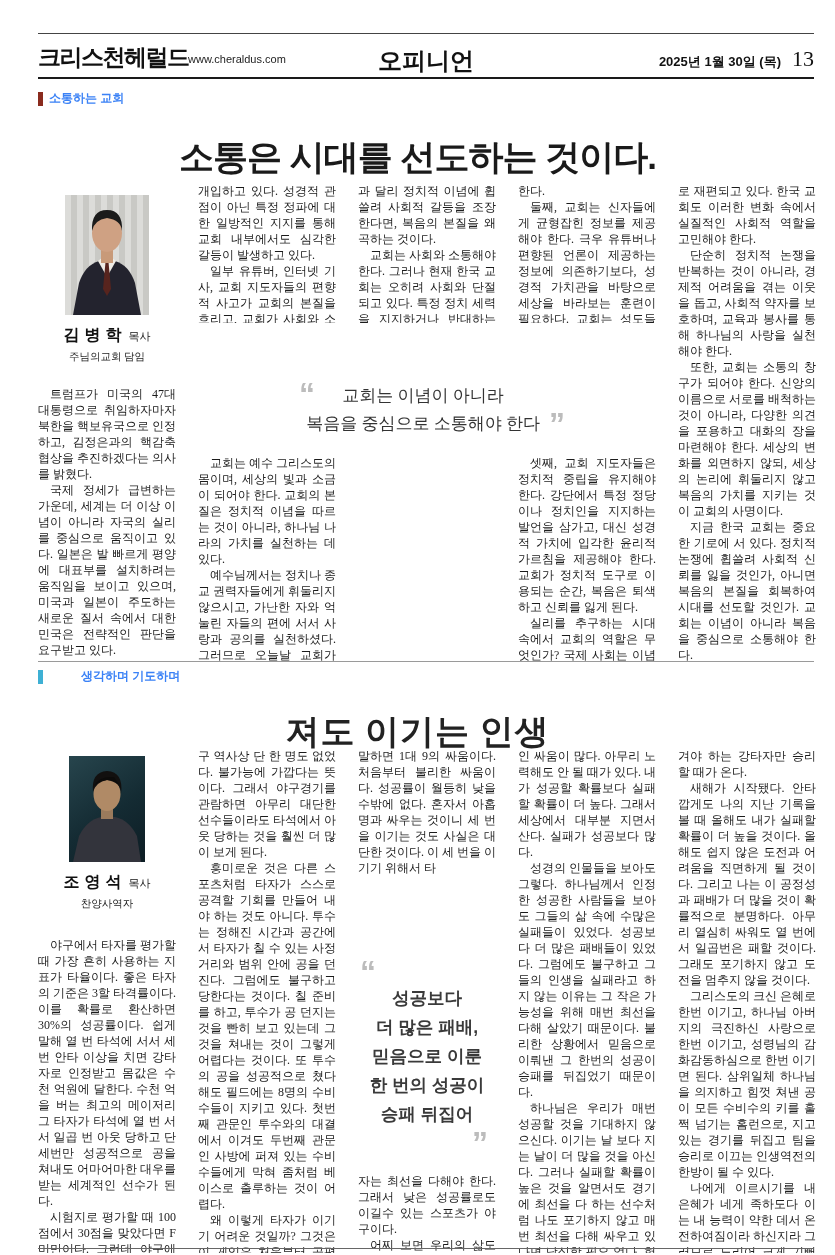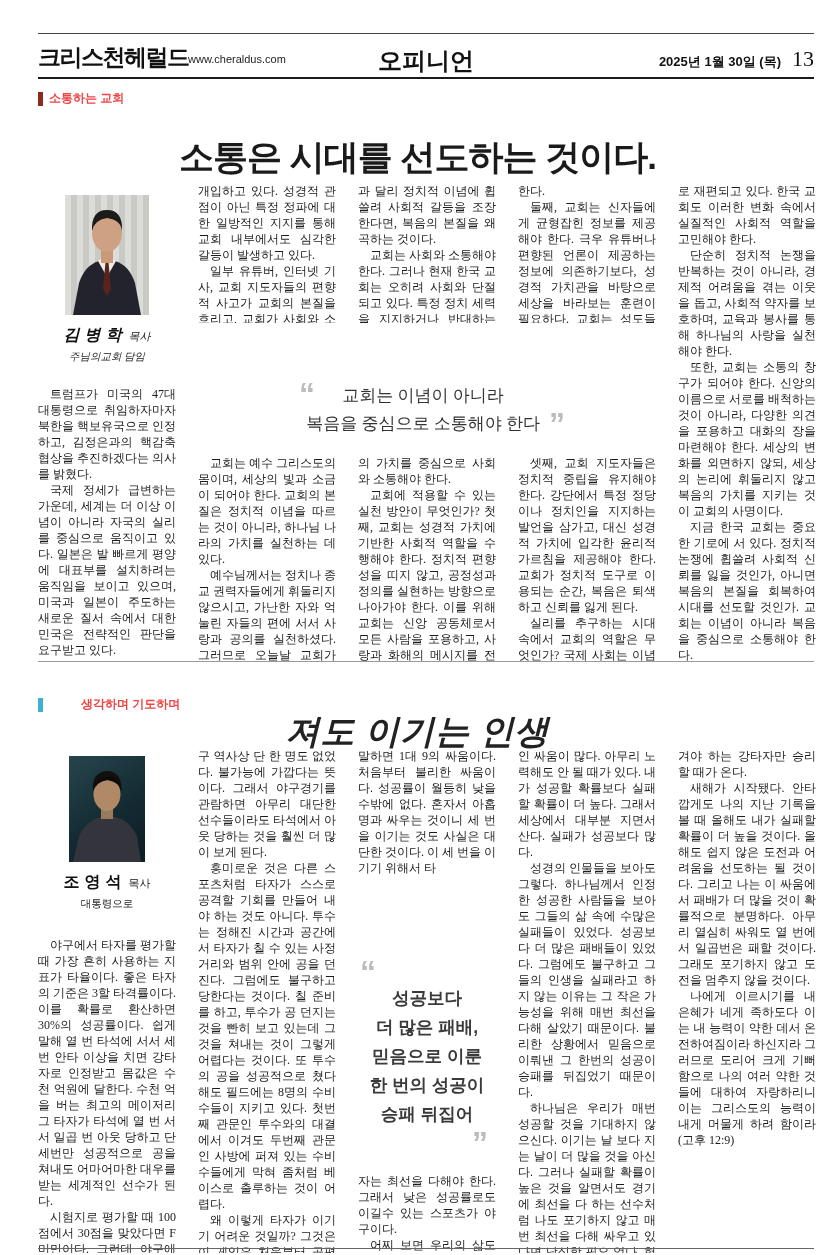--- a/index.html
+++ b/index.html
@@ -16,43 +16,43 @@
   .website  { position:absolute; left:150px; top:13px; font-family:"Liberation Sans",sans-serif;
               font-weight:normal; font-size:11px; color:#222; }
   .section-title { position:absolute; left:50%; transform:translateX(-50%); top:5px;
               font-family:"Liberation Sans",sans-serif; font-weight:800; font-size:24px; color:#111; }
   .date-page { position:absolute; right:0; top:6px; }
   .issue-date { font-family:"Liberation Sans",sans-serif; font-weight:bold; font-size:13px; color:#111; }
   .pagenum { font-family:"Liberation Serif",serif; font-size:22px; margin-left:7px; color:#111; }
 
   
   .kicker { position:absolute; left:38px; display:flex; align-items:center; gap:6px;
-            font-family:"Liberation Sans",sans-serif; font-weight:bold; font-size:12px; color:#ef4444; }
+            font-family:"Liberation Sans",sans-serif; font-weight:bold; font-size:12px; color:#3b82f6; }
   .kicker .bar { display:inline-block; width:5px; height:14px; }
   .kicker1 { top:90px; }
-  .kicker2 { top:696px;gap:38px; }
+  .kicker2 { top:668px;gap:38px; }
   .headline { position:absolute; left:0; width:835px; text-align:center; }
   .headline1 { top:111px; font-family:"Liberation Sans",sans-serif; font-weight:800;
                font-size:35px; letter-spacing:-1px; color:#1a1a1a; }
   .headline2 { top:686px; font-family:"Liberation Serif",serif; font-weight:600;
-               font-size:34px; letter-spacing:1px; color:#222;font-style:italic; }
+               font-size:34px; letter-spacing:1px; color:#222; }
 
   
   .cols { position:absolute; left:38px; width:778px; display:flex; gap:22px; }
   .cols1 { top:183px; height:478px; }
   .cols2 { top:748px; height:505px; }
   .col { width:138px; overflow:hidden; }
   .body p { margin:0; text-indent:12px; text-align:justify; font-size:12px; line-height:16px; color:#1b1b1b; }
   .body.cont p:first-child { text-indent:0; }
   .up1 { height:140px; overflow:hidden; }
   .gap1 { height:132px; }
 
   
   figure.author { margin:0; text-align:center; }
-  figure.author1 { margin:12px 0 22px;font-style:italic; }
+  figure.author1 { margin:12px 0 22px; }
   figure.author2 { margin:8px 0 26px; }
   .photo { margin:0 auto 10px; display:block; }
   .photo1 { width:84px; height:120px; background:repeating-linear-gradient(90deg,#dcdcd9 0 6px,#c9c9c5 6px 12px); }
   .photo2 { width:76px; height:106px; background:linear-gradient(145deg,#27454d 0%,#142b33 55%,#0d1d24 100%); }
   .byline-name { font-size:16px; font-weight:bold; letter-spacing:5px; color:#111; }
   .byline-role { font-size:11px; font-weight:normal; letter-spacing:0; margin-left:2px; }
   .byline-affil { font-size:10.5px; margin-top:4px; color:#222; }
 
   
   .qmark { font-family:"Liberation Sans",sans-serif; font-weight:800; color:#bcbcbc; font-size:32px; line-height:1; }
@@ -125,24 +125,20 @@
           <p>교회는 예수 그리스도의 몸이며, 세상의 빛과 소금이 되어야 한다. 교회의 본질은 정치적 이념을 따르는 것이 아니라, 하나님 나라의 가치를 실천하는 데 있다.</p>
           <p>예수님께서는 정치나 종교 권력자들에게 휘둘리지 않으시고, 가난한 자와 억눌린 자들의 편에 서서 사랑과 공의를 실천하셨다. 그러므로 오늘날 교회가 예수님</p>
         </div>
     </div>
     <div class="col">
       <div class="body cont up1">
           <p>과 달리 정치적 이념에 휩쓸려 사회적 갈등을 조장한다면, 복음의 본질을 왜곡하는 것이다.</p>
           <p>교회는 사회와 소통해야 한다. 그러나 현재 한국 교회는 오히려 사회와 단절되고 있다. 특정 정치 세력을 지지하거나 반대하는 목소리를 내면서, 교회 내부에서도 분열이 심화되고 있다. 교회는 정치적 논쟁을 부추기기보다, 복음</p>
         </div>
       <div class="gap1"></div>
-      <div class="body cont">
-          <p>의 가치를 중심으로 사회와 소통해야 한다.</p>
-          <p>교회에 적용할 수 있는 실천 방안이 무엇인가? 첫째, 교회는 성경적 가치에 기반한 사회적 역할을 수행해야 한다. 정치적 편향성을 띠지 않고, 공정성과 정의를 실현하는 방향으로 나아가야 한다. 이를 위해 교회는 신앙 공동체로서 모든 사람을 포용하고, 사랑과 화해의 메시지를 전해야</p>
-        </div>
     </div>
     <div class="col">
       <div class="body cont up1">
           <p>한다.</p>
           <p>둘째, 교회는 신자들에게 균형잡힌 정보를 제공해야 한다. 극우 유튜버나 편향된 언론이 제공하는 정보에 의존하기보다, 성경적 가치관을 바탕으로 세상을 바라보는 훈련이 필요하다. 교회는 성도들에게 다양한 관점을 소개하고, 비판적 사고를 함양할 수 있도록 돕는 역할을 해야한다.</p>
         </div>
       <div class="gap1"></div>
       <div class="body">
           <p>셋째, 교회 지도자들은 정치적 중립을 유지해야 한다. 강단에서 특정 정당이나 정치인을 지지하는 발언을 삼가고, 대신 성경적 가치에 입각한 윤리적 가르침을 제공해야 한다. 교회가 정치적 도구로 이용되는 순간, 복음은 퇴색하고 신뢰를 잃게 된다.</p>
           <p>실리를 추구하는 시대 속에서 교회의 역할은 무엇인가? 국제 사회는 이념보다 실리를 중심으</p>
@@ -179,21 +175,21 @@
       <figure class="author author2">
         <svg class="photo photo2" viewBox="0 0 76 106" xmlns="http://www.w3.org/2000/svg">
           <path d="M4 106 L10 80 Q18 64 32 61 L46 61 Q60 64 68 80 L72 106 Z" fill="#33343c"></path>
           <rect x="32" y="48" width="12" height="15" fill="#9a7a5c"></rect>
           <ellipse cx="38" cy="38" rx="13.5" ry="17" fill="#b08a66"></ellipse>
           <path d="M24 36 Q22 16 38 15 Q55 16 52 38 Q52 26 38 24 Q27 26 24 36 Z" fill="#12100f"></path>
           <path d="M25 30 Q30 20 45 21 L52 32 Q48 24 38 24 Q29 25 25 30 Z" fill="#0c0b0a"></path>
         </svg>
         <figcaption>
           <div class="byline-name"><span>조영석</span><span class="byline-role">목사</span></div>
-          <div class="byline-affil">대통령으로</div>
+          <div class="byline-affil">찬양사역자</div>
         </figcaption>
       </figure>
       <div class="body">
           <p>야구에서 타자를 평가할 때 가장 흔히 사용하는 지표가 타율이다. 좋은 타자의 기준은 3할 타격률이다. 이를 확률로 환산하면 30%의 성공률이다. 쉽게 말해 열 번 타석에 서서 세번 안타 이상을 치면 강타자로 인정받고 몸값은 수천 억원에 달한다. 수천 억을 버는 최고의 메이저리그 타자가 타석에 열 번 서서 일곱 번 아웃 당하고 단 세번만 성공적으로 공을 쳐내도 어마어마한 대우를 받는 세계적인 선수가 된다.</p>
           <p>시험지로 평가할 때 100점에서 30점을 맞았다면 F 미만이다. 그런데 야구에서는 강타자만 낼 수 있는 최고의 성적이다. 현역 선수 시절동안 4할, 즉 40% 타율을 친 타자는 150년 메이저리그 야</p>
         </div>
     </div>
     <div class="col">
       <div class="body cont">
           <p>구 역사상 단 한 명도 없었다. 불가능에 가깝다는 뜻이다. 그래서 야구경기를 관람하면 아무리 대단한 선수들이라도 타석에서 아웃 당하는 것을 훨씬 더 많이 보게 된다.</p>
@@ -222,20 +218,21 @@
     <div class="col">
       <div class="body cont">
           <p>인 싸움이 많다. 아무리 노력해도 안 될 때가 있다. 내가 성공할 확률보다 실패할 확률이 더 높다. 그래서 세상에서 대부분 지면서 산다. 실패가 성공보다 많다.</p>
           <p>성경의 인물들을 보아도 그렇다. 하나님께서 인정한 성공한 사람들을 보아도 그들의 삶 속에 수많은 실패들이 있었다. 성공보다 더 많은 패배들이 있었다. 그럼에도 불구하고 그들의 인생을 실패라고 하지 않는 이유는 그 작은 가능성을 위해 매번 최선을 다해 살았기 때문이다. 불리한 상황에서 믿음으로 이뤄낸 그 한번의 성공이 승패를 뒤집었기 때문이다.</p>
           <p>하나님은 우리가 매번 성공할 것을 기대하지 않으신다. 이기는 날 보다 지는 날이 더 많을 것을 아신다. 그러나 실패할 확률이 높은 것을 알면서도 경기에 최선을 다 하는 선수처럼 나도 포기하지 않고 매번 최선을 다해 싸우고 있다면 낙심할 필요 없다. 헛스윙으로 삼진 아웃 되고, 달리다가 아웃 되고, 있는 힘껏 친 공 이 플라이아웃 되어도 타석에 설 때마다 아주 작은 가능성을 위해 최선을 다하는 선수처럼 나도 노력을 멈추지 않다 보면 어느 날 꼭 이</p>
         </div>
     </div>
     <div class="col">
       <div class="body cont">
           <p>겨야 하는 강타자만 승리할 때가 온다.</p>
-          <p>새해가 시작됐다. 안타깝게도 나의 지난 기록을 볼 때 올해도 내가 실패할 확률이 더 높을 것이다. 올해도 쉽지 않은 도전과 어려움을 선도하는 될 것이다. 그리고 나는 이 싸움에서 패배가 더 많을 것이 확률적으로 분명하다. 아무리 열심히 싸워도 열 번에서 일곱번은 패할 것이다. 그래도 포기하지 않고 도전을 멈추지 않을 것이다.</p>
+          <p>새해가 시작됐다. 안타깝게도 나의 지난 기록을 볼 때 올해도 내가 실패할 확률이 더 높을 것이다. 올해도 쉽지 않은 도전과 어려움을 직면하게 될 것이다. 그리고 나는 이 공정성과 패배가 더 많을 것이 확률적으로 분명하다. 아무리 열심히 싸워도 열 번에서 일곱번은 패할 것이다. 그래도 포기하지 않고 도전을 멈추지 않을 것이다.</p>
+          <p>그리스도의 크신 은혜로 한번 이기고, 하나님 아버지의 극진하신 사랑으로 한번 이기고, 성령님의 감화감동하심으로 한번 이기면 된다. 삼위일체 하나님을 의지하고 힘껏 쳐낸 공이 모든 수비수의 키를 훌쩍 넘기는 홈런으로, 지고 있는 경기를 뒤집고 팀을 승리로 이끄는 인생역전의 한방이 될 수 있다.</p>
           <p>나에게 이르시기를 내 은혜가 네게 족하도다 이는 내 능력이 약한 데서 온전하여짐이라 하신지라 그러므로 도리어 크게 기뻐함으로 나의 여러 약한 것들에 대하여 자랑하리니 이는 그리스도의 능력이 내게 머물게 하려 함이라 (고후 12:9)</p>
         </div>
     </div>
   </div>
 
   <div class="page-bottom-rule"></div>
 </div>
 
 </body></html>

